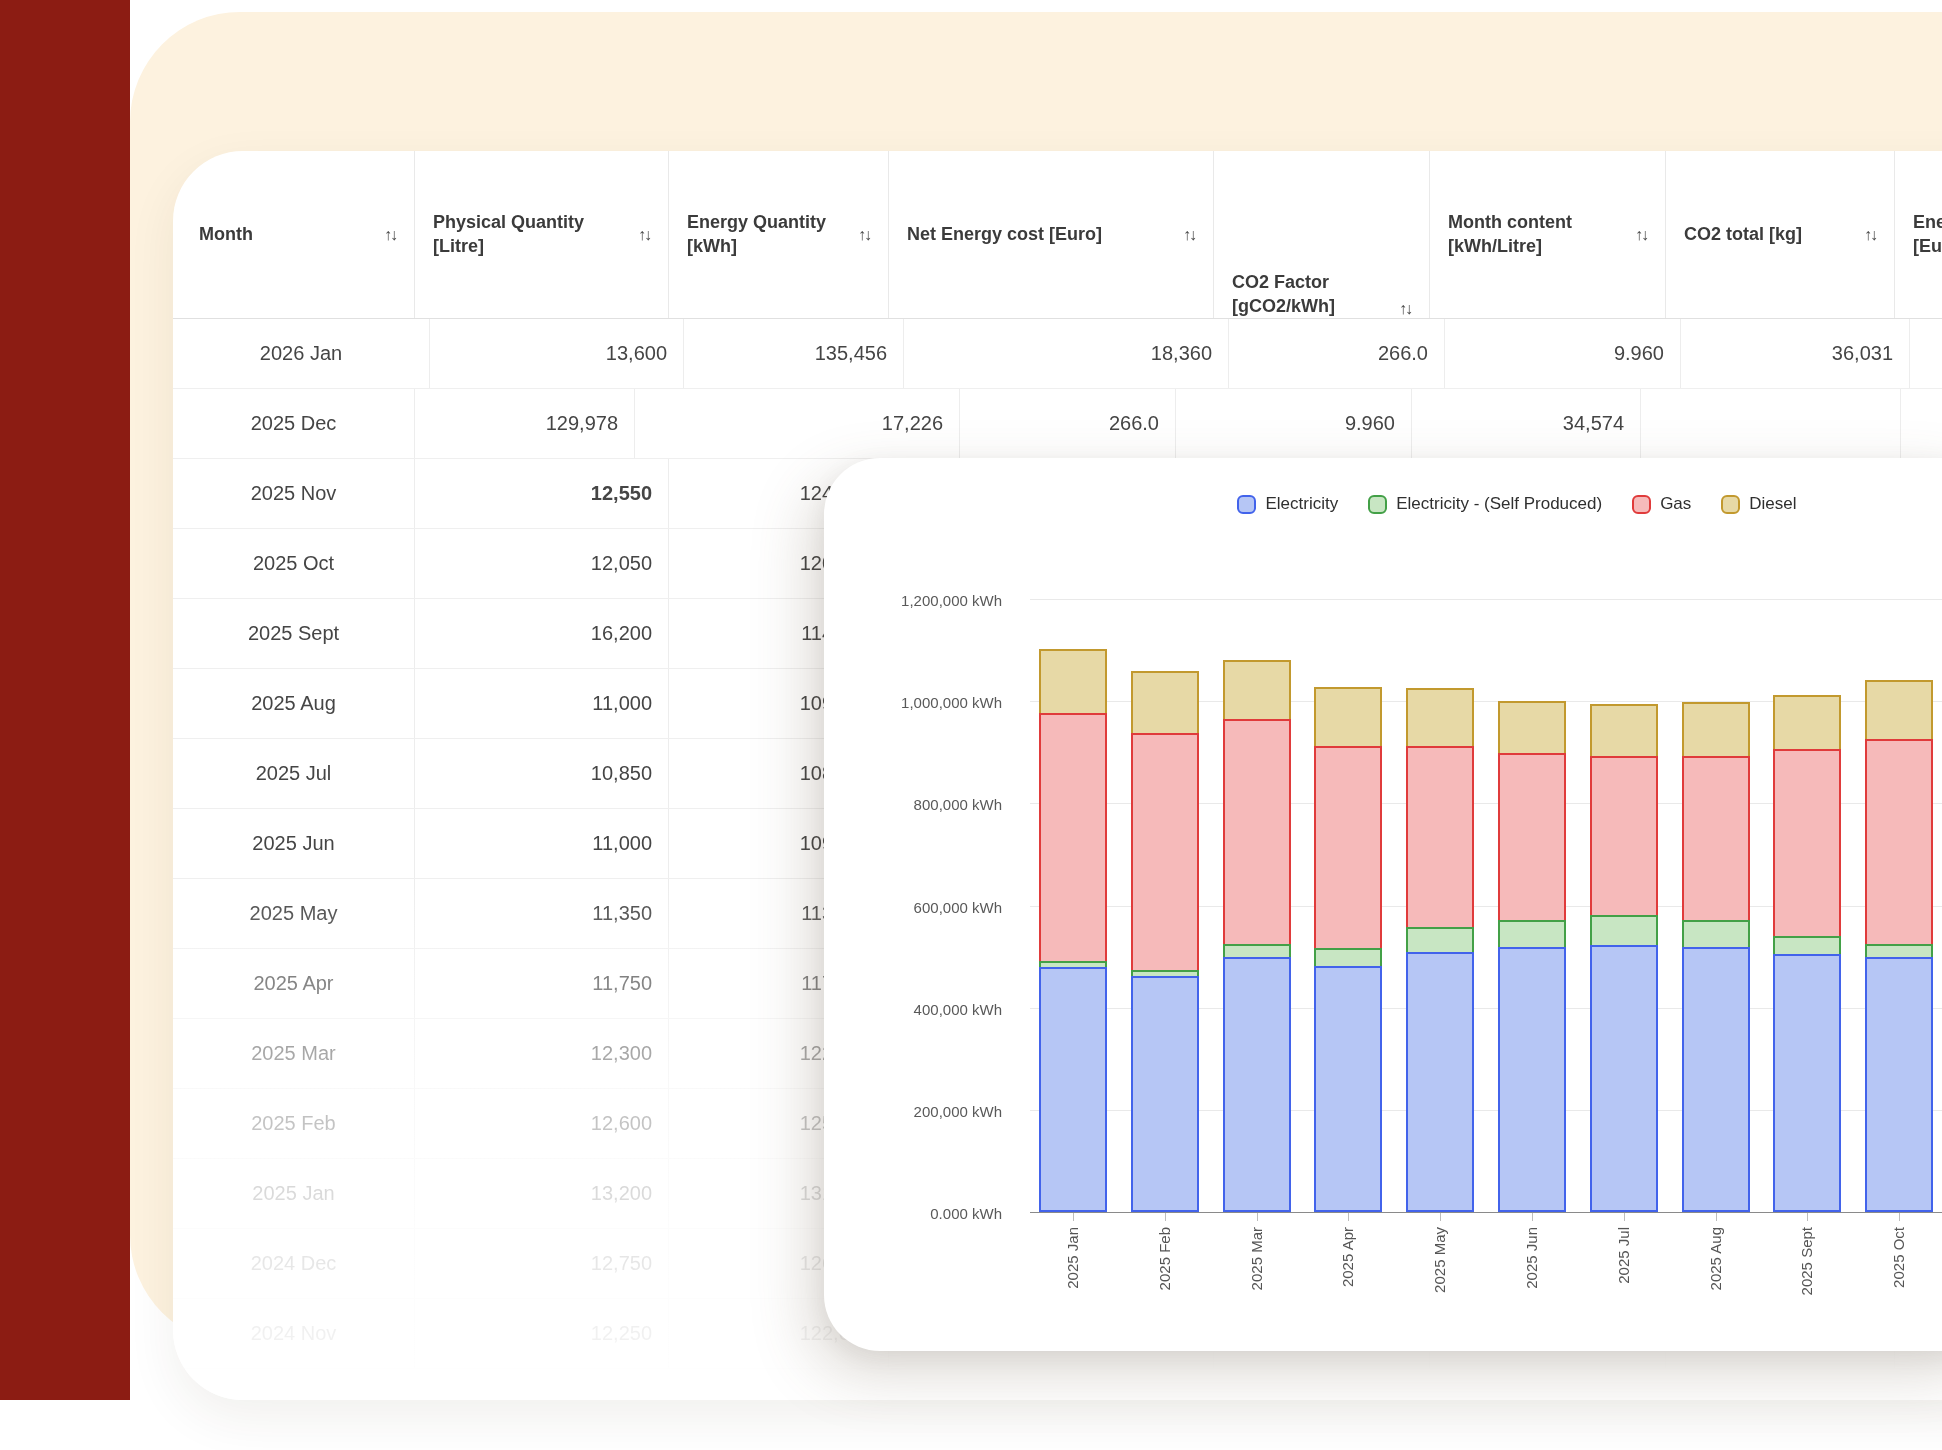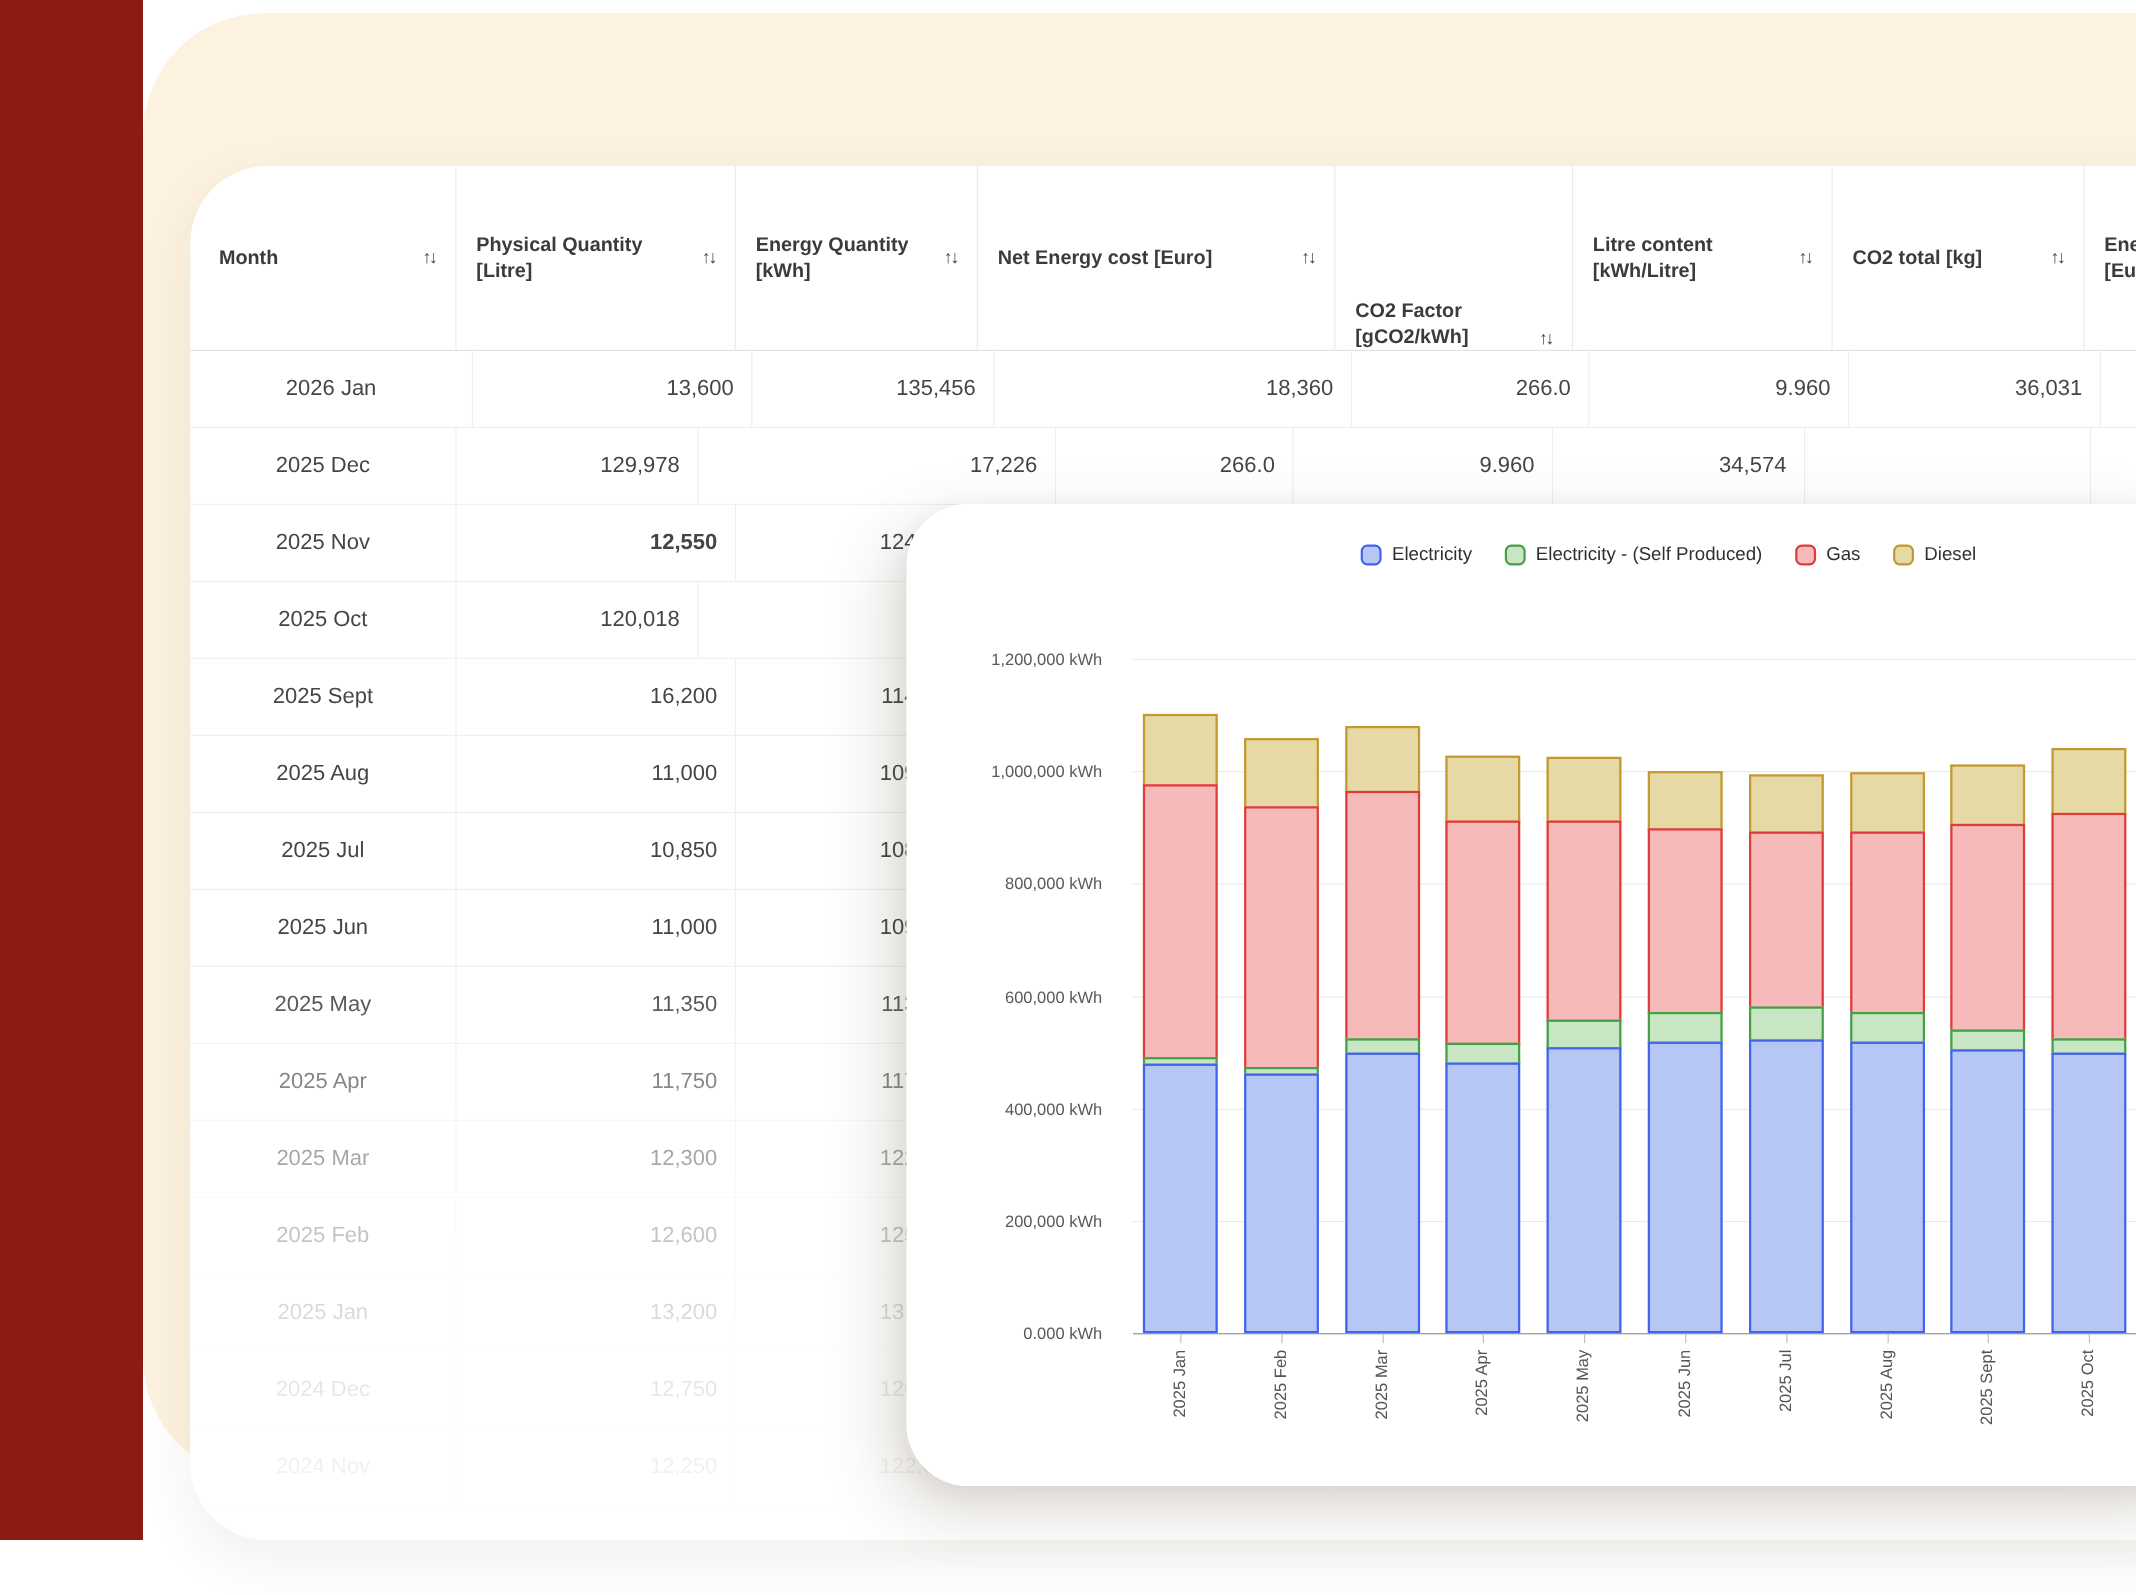--- a/index.html
+++ b/index.html
@@ -98,21 +98,21 @@
       </div>
       <div class="th" style="width: 216px; align-items: flex-end;">
         <div class="th-label">
           <div class="l1">CO2 Factor</div>
           <div class="l2">[gCO2/kWh]</div>
         </div>
         <div class="sort-icon">↑↓</div>
       </div>
       <div class="th" style="width: 236px;">
         <div class="th-label">
-          <div class="l1">Litre content</div>
+          <div class="l1">Month content</div>
           <div class="l2">[kWh/Litre]</div>
         </div>
         <div class="sort-icon">↑↓</div>
       </div>
       <div class="th" style="width: 229px;">
         <div class="th-label">
           <div class="l1">CO2 total [kg]</div>
         </div>
         <div class="sort-icon">↑↓</div>
       </div>
@@ -148,20 +148,21 @@
         <div class="td" style="width: 254px; font-weight: bold;">12,550</div>
         <div class="td" style="width: 220px;">124,998</div>
         <div class="td" style="width: 325px;"></div>
         <div class="td" style="width: 216px;"></div>
         <div class="td" style="width: 236px;"></div>
         <div class="td" style="width: 229px;"></div>
         <div class="td" style="width: 260px;"></div>
       </div>
       <div class="tr">
         <div class="td month" style="width: 242px;">2025 Oct</div>
+        <div class="td" style="width: 254px;">12,050</div>
         <div class="td" style="width: 220px;">120,018</div>
         <div class="td" style="width: 325px;"></div>
         <div class="td" style="width: 216px;"></div>
         <div class="td" style="width: 236px;"></div>
         <div class="td" style="width: 229px;"></div>
         <div class="td" style="width: 260px;"></div>
       </div>
       <div class="tr">
         <div class="td month" style="width: 242px;">2025 Sept</div>
         <div class="td" style="width: 254px;">16,200</div>

